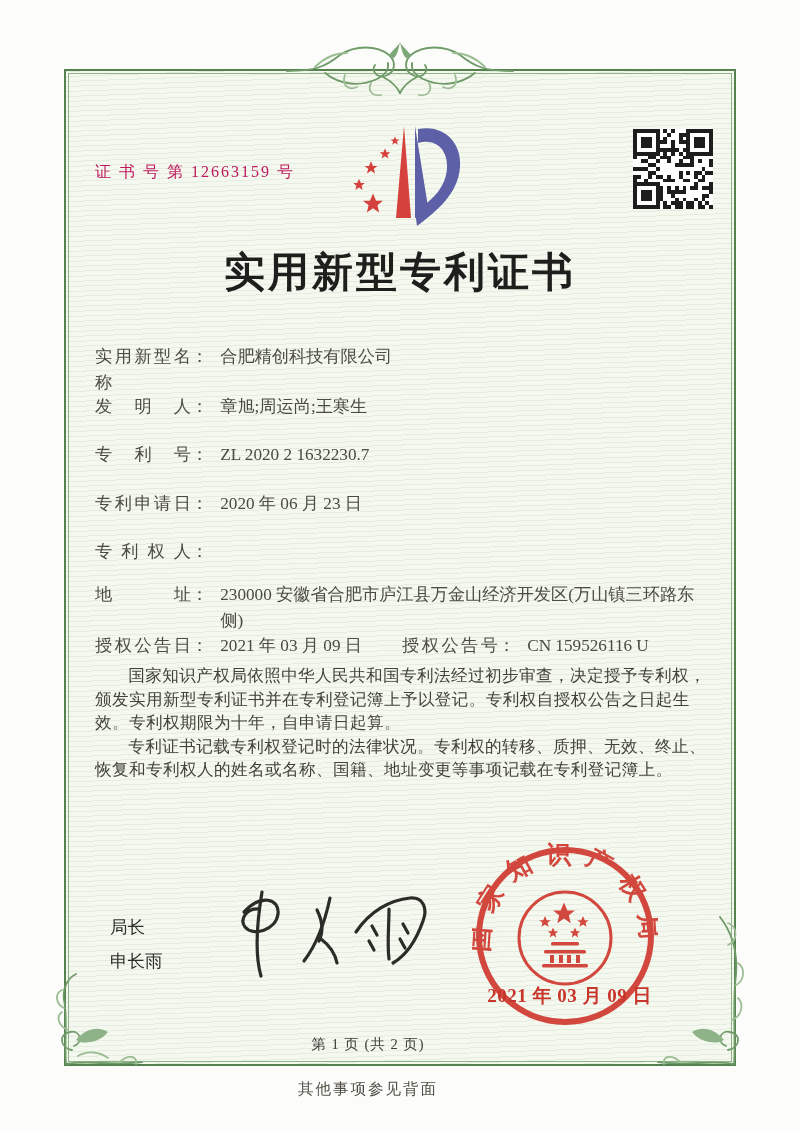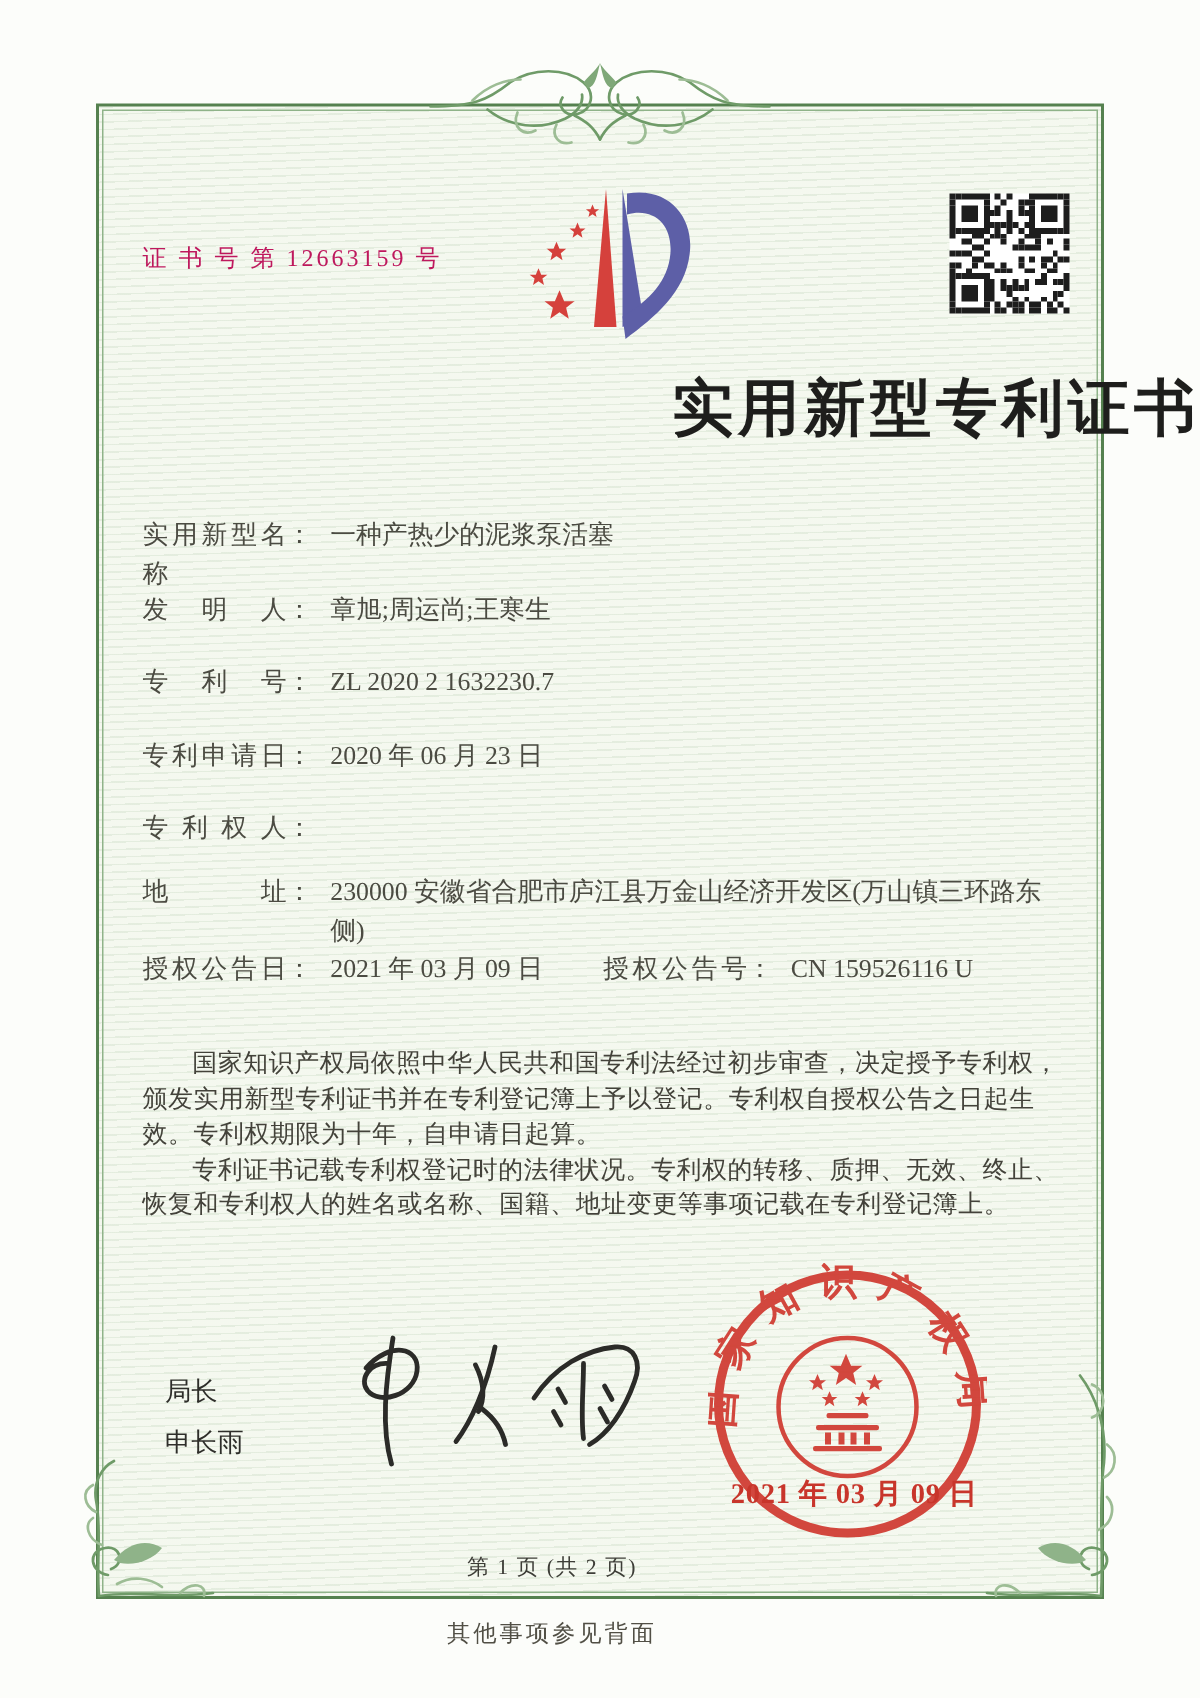--- a/index.html
+++ b/index.html
@@ -21,34 +21,34 @@
   .fl-top{left:285px;top:41px;width:230px;height:60px;}
   .fl-bl{left:50px;top:968px;width:100px;height:102px;}
   .fl-br{left:650px;top:905px;width:100px;height:165px;transform:scaleX(-1);}
   
   .cert-no{position:absolute;left:95px;top:130px;font-size:16px;letter-spacing:2px;color:#be185d;margin-top:32px;}
   .logo{position:absolute;left:333px;top:112px;width:135px;height:128px;}
   .qr{position:absolute;left:633px;top:129px;width:80px;height:80px;display:grid;
       grid-template-rows:repeat(21,1fr);grid-template-columns:repeat(21,1fr);background:#fff;}
   .qm{background:#1d1d1d;}
   .title{
-    position:absolute;left:0;top:245px;width:800px;text-align:right;
+    position:absolute;left:0;top:245px;width:800px;text-align:center;
     font-size:41px;font-weight:600;letter-spacing:3px;color:#1e1e1c;margin:0;
   }
   
   .row{position:absolute;left:95px;width:625px;display:flex;align-items:flex-start;
        font-size:17.2px;line-height:26px;color:#4b4b42;}
   .lbl{display:inline-block;width:96px;text-align:justify;text-align-last:justify;flex:none;}
   .colon{flex:none;}
   .val{margin-left:12px;}
   .row.addr .val{width:480px;}
   .pair2{position:absolute;left:307px;top:0;display:flex;}
   
   .paras{position:absolute;left:95px;top:664px;width:620px;font-size:16.6px;
-         line-height:23.6px;color:#43423a;letter-spacing:.4px;margin-top:33px;}
+         line-height:23.6px;color:#43423a;letter-spacing:.4px;}
   .paras p{margin:0;text-indent:2em;}
   
   .signer{position:absolute;left:110px;top:910px;font-family:"Liberation Sans","DejaVu Sans",sans-serif;
           font-size:17.5px;color:#2e2e2a;line-height:34px;}
   .signature{position:absolute;left:220px;top:882px;width:215px;height:102px;}
   .seal{position:absolute;left:472px;top:842px;width:186px;height:186px;opacity:.92;}
   .seal-date{position:absolute;left:482px;top:983px;width:175px;text-align:center;
              font-size:19px;font-weight:700;color:#c8352b;letter-spacing:.5px;}
   
   .page-info{position:absolute;left:0;top:1035px;width:736px;text-align:center;
@@ -349,21 +349,21 @@
       <div class="qm" style="grid-area: 21 / 18;"></div>
       <div class="qm" style="grid-area: 21 / 19;"></div>
       <div class="qm" style="grid-area: 21 / 21;"></div>
     </div>
 
   <h1 class="title">实用新型专利证书</h1>
 
   <div class="row" style="top:344px">
     <span class="lbl">实用新型名称</span>
       <span class="colon">：</span>
-    <span class="val">一种产热少的泥浆泵活塞</span>
+    <span class="val">合肥精创科技有限公司</span>
   </div>
   <div class="row" style="top:394px">
     <span class="lbl">发明人</span>
       <span class="colon">：</span>
     <span class="val">章旭;周运尚;王寒生</span>
   </div>
   <div class="row" style="top:442px">
     <span class="lbl">专利号</span>
       <span class="colon">：</span>
     <span class="val">ZL 2020 2 1632230.7</span>

